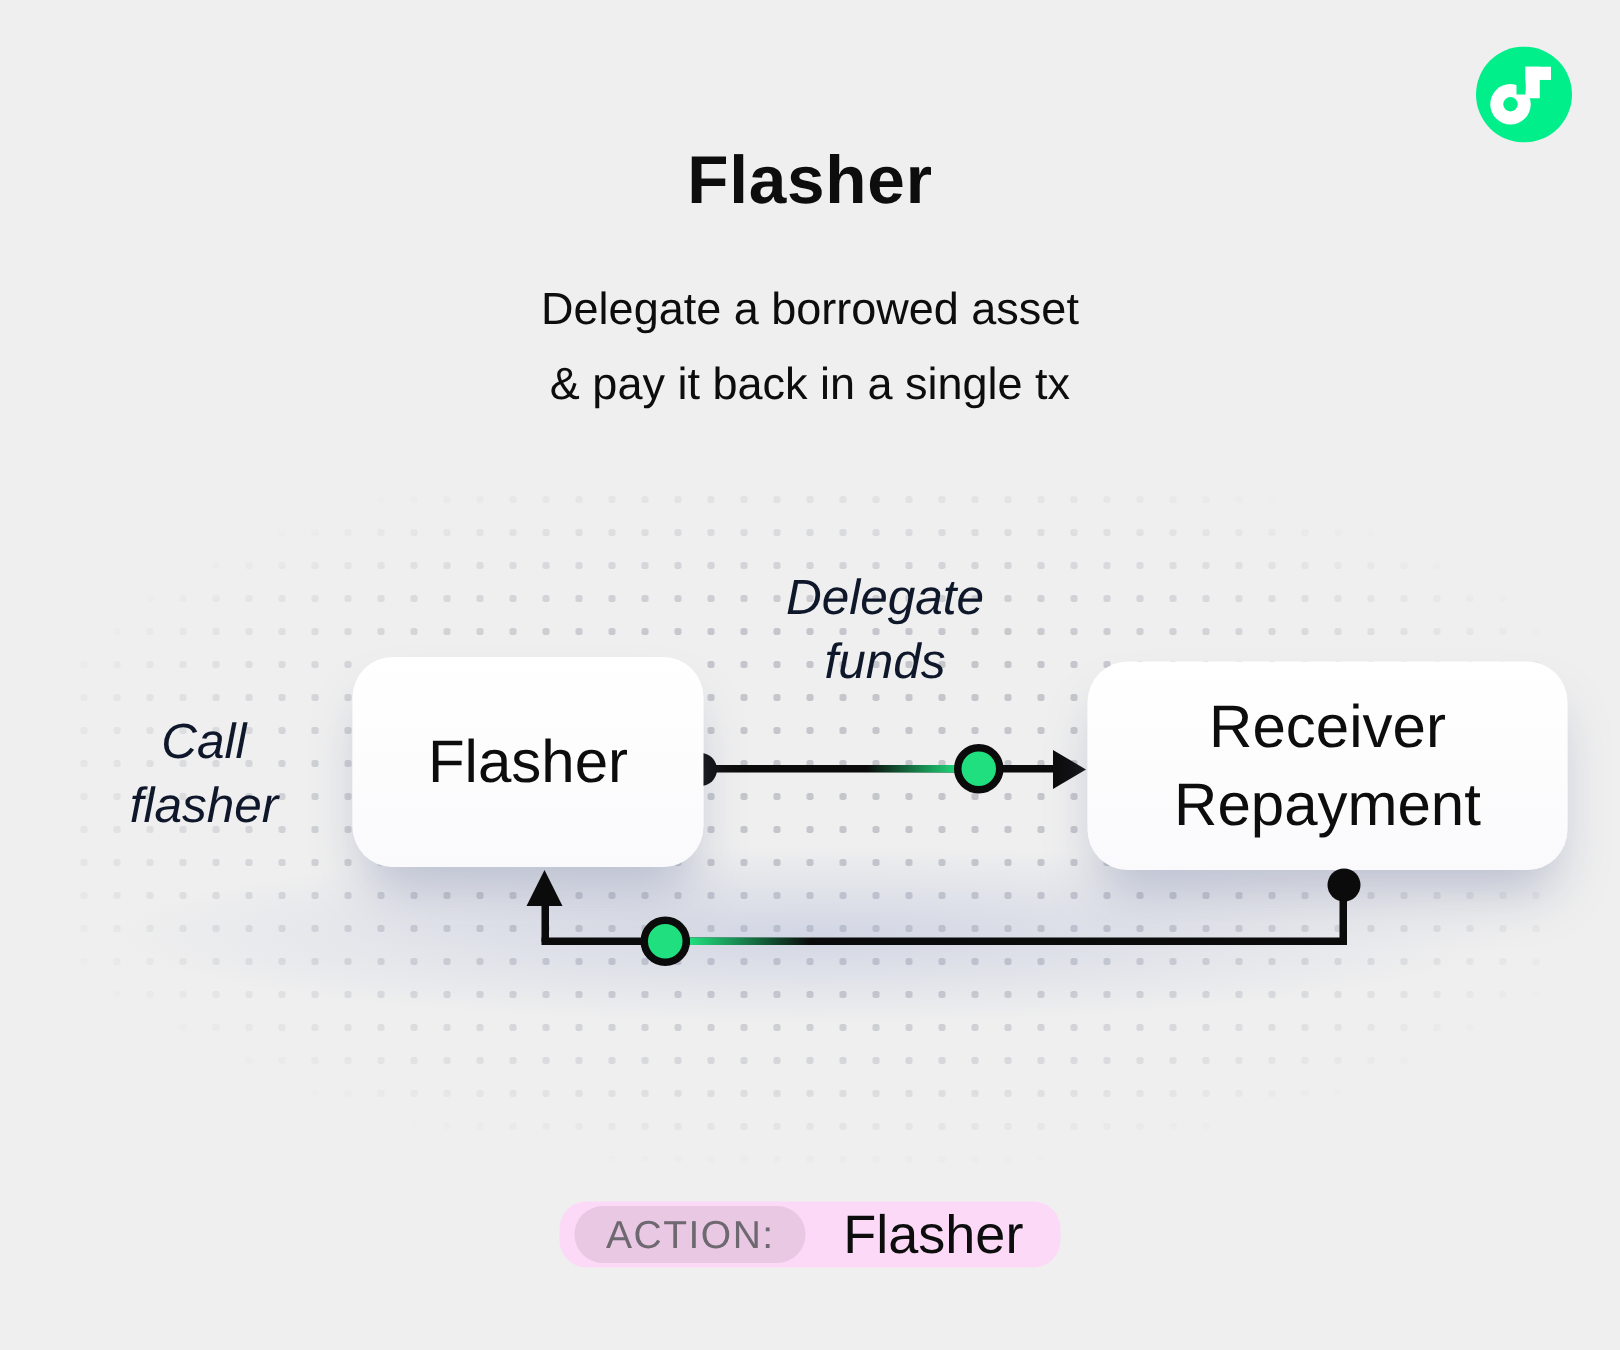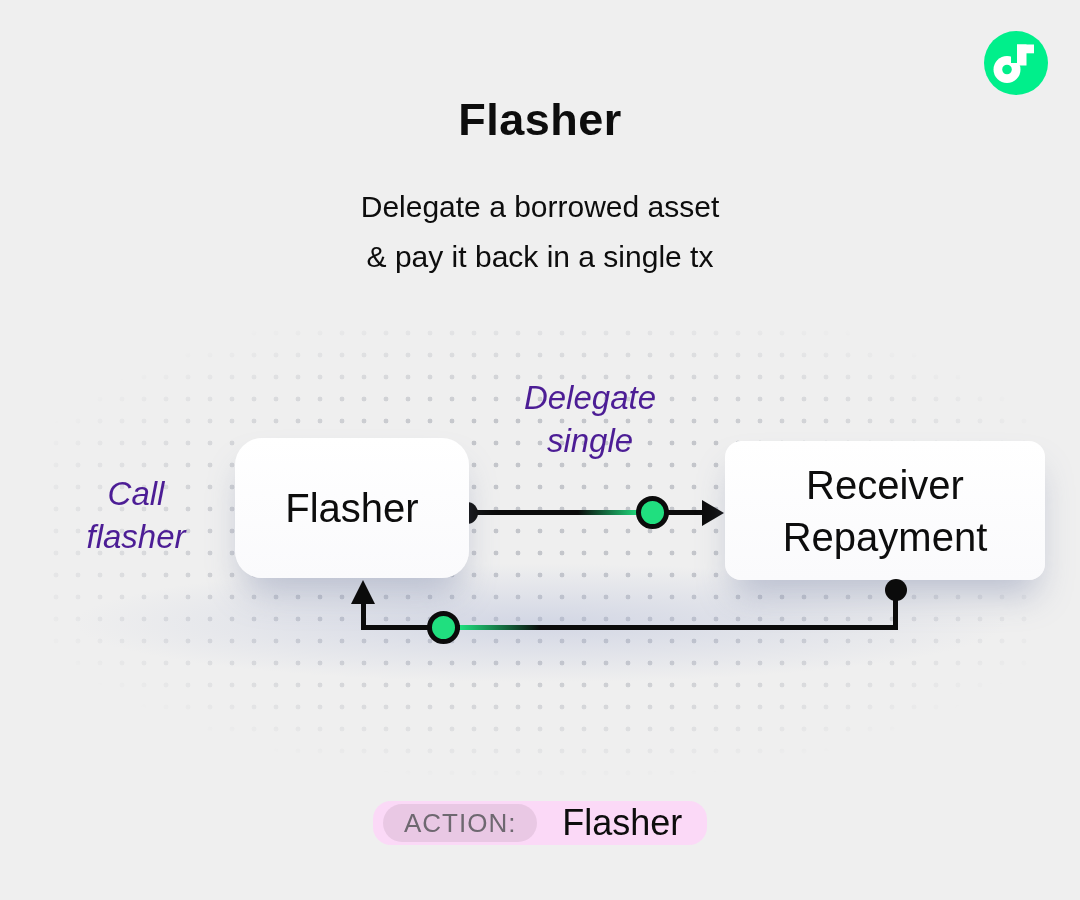--- a/index.html
+++ b/index.html
@@ -39,21 +39,21 @@
   
   .node{
     position:absolute;
     background:linear-gradient(180deg,#ffffff 0%,#fafafc 100%);
     border-radius:27px;
     box-shadow:0 22px 35px -8px rgba(125,135,170,.45);
     display:flex;align-items:center;justify-content:center;
     font-size:40px;line-height:52px;text-align:center;
   }
   .node-flasher{left:235px;top:438px;width:234px;height:140px;}
-  .node-receiver{left:725px;top:441px;width:320px;height:139px;border-radius:16px;}
+  .node-receiver{left:725px;top:441px;width:320px;height:139px;}
 
   
   .h-line,.v-line{position:absolute;background:var(--line_black,#0b0b0b);}
   .h-line{height:5px;}
   .v-line{width:5px;}
   .node-dot{
     position:absolute;width:22px;height:22px;border-radius:50%;
     background:var(--line_black,#0b0b0b);
   }
   .green-dot{
@@ -71,21 +71,21 @@
   }
   .arrow-up{
     position:absolute;width:0;height:0;
     border-left:12px solid transparent;border-right:12px solid transparent;
     border-bottom:24px solid var(--line_black,#0b0b0b);
   }
 
   
   .flow-label{
     position:absolute;font-style:italic;font-size:33px;line-height:43px;
-    text-align:center;color:#4c1d95;
+    text-align:center;color:#0f172a;
   }
   .label-call{left:36px;top:472px;width:200px;}
   .label-delegate{left:488px;top:376px;width:204px;}
   .label-repayment{left:440px;top:642px;width:320px;}
 
   
   .badge{
     position:absolute;left:373px;top:801px;width:334px;height:44px;
     background:var(--badge_bg,#FBD9F7);border-radius:18px;
     display:flex;align-items:center;
@@ -127,21 +127,21 @@
   <div class="dotgrid"></div>
   <div class="ambient"></div>
 
   <div class="flow-label label-call">
     <div>Call</div>
     <div>flasher</div>
   </div>
 
   <div class="flow-label label-delegate">
     <div>Delegate</div>
-    <div>single</div>
+    <div>funds</div>
   </div>
 
   <div class="h-line" style="left:467px;top:510px;width:250px;"></div>
   <div class="trail trail-into-right" style="left:578px;top:510px;width:62px;"></div>
   <div class="node-dot" style="left:456px;top:502px;"></div>
   <div class="green-dot" style="left:636px;top:496px;"></div>
   <div class="arrow-right" style="left:702px;top:500px;"></div>
 
   <div class="node node-flasher">
     <span>Flasher</span>

